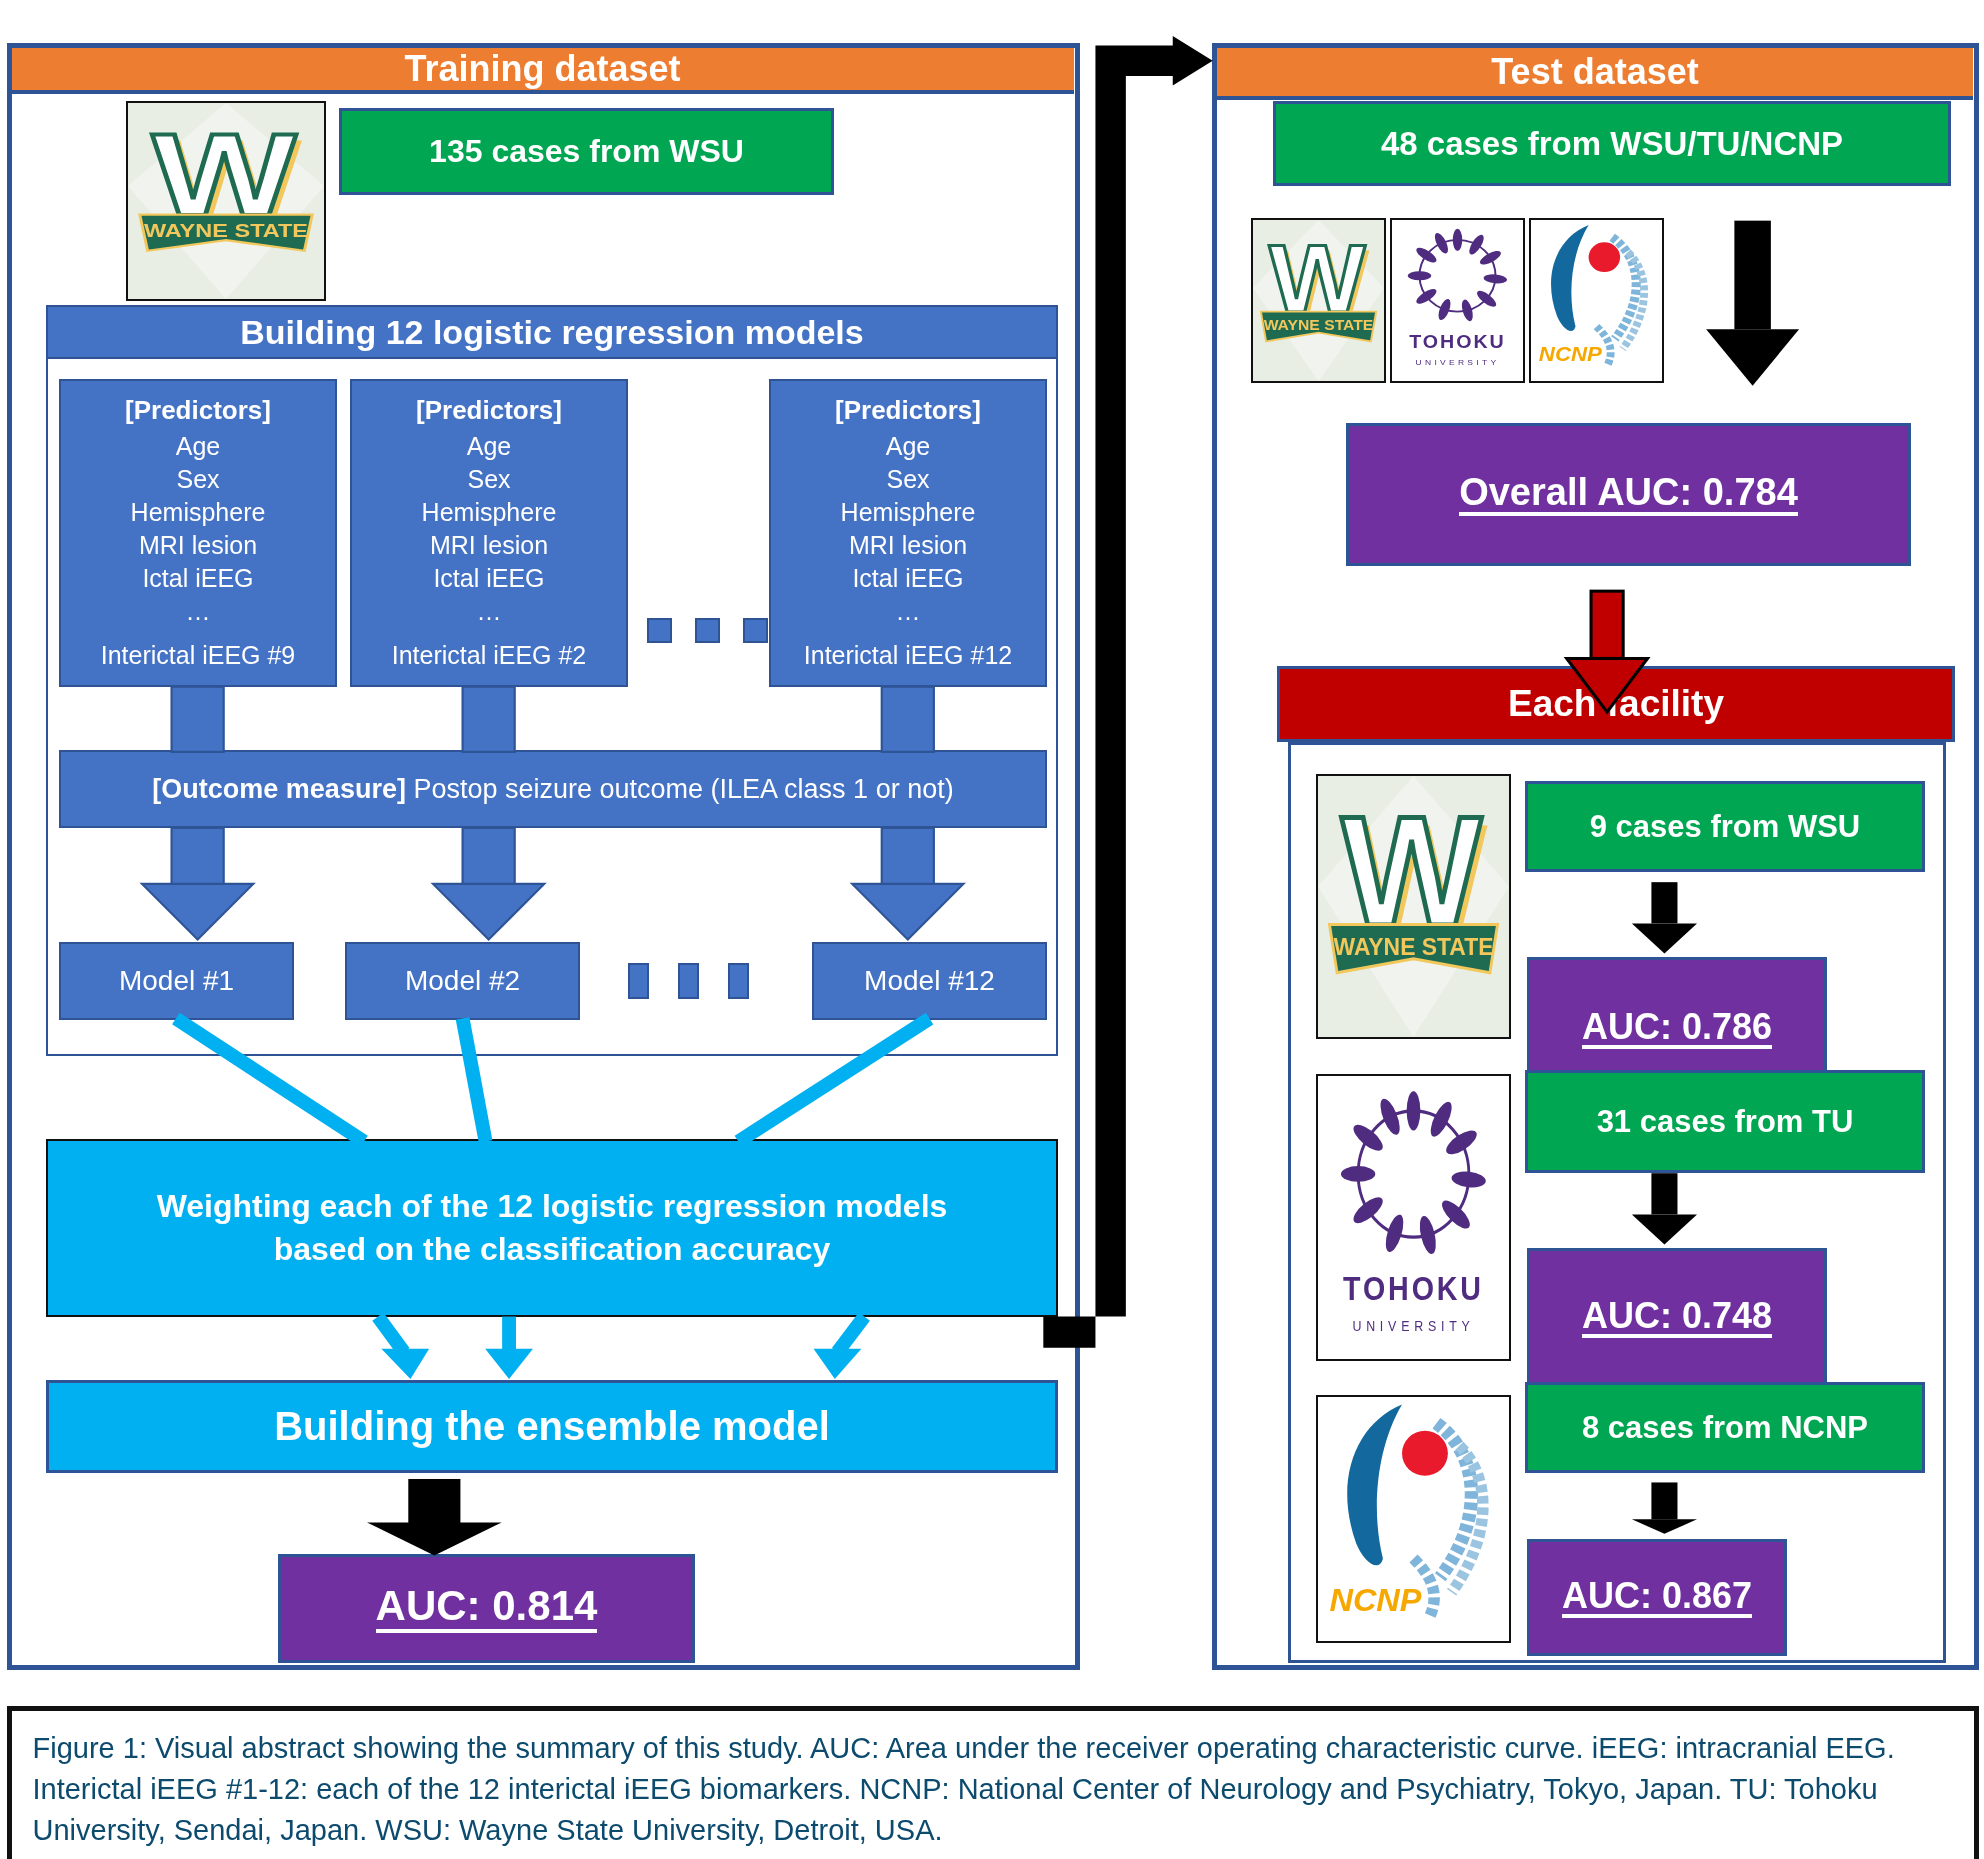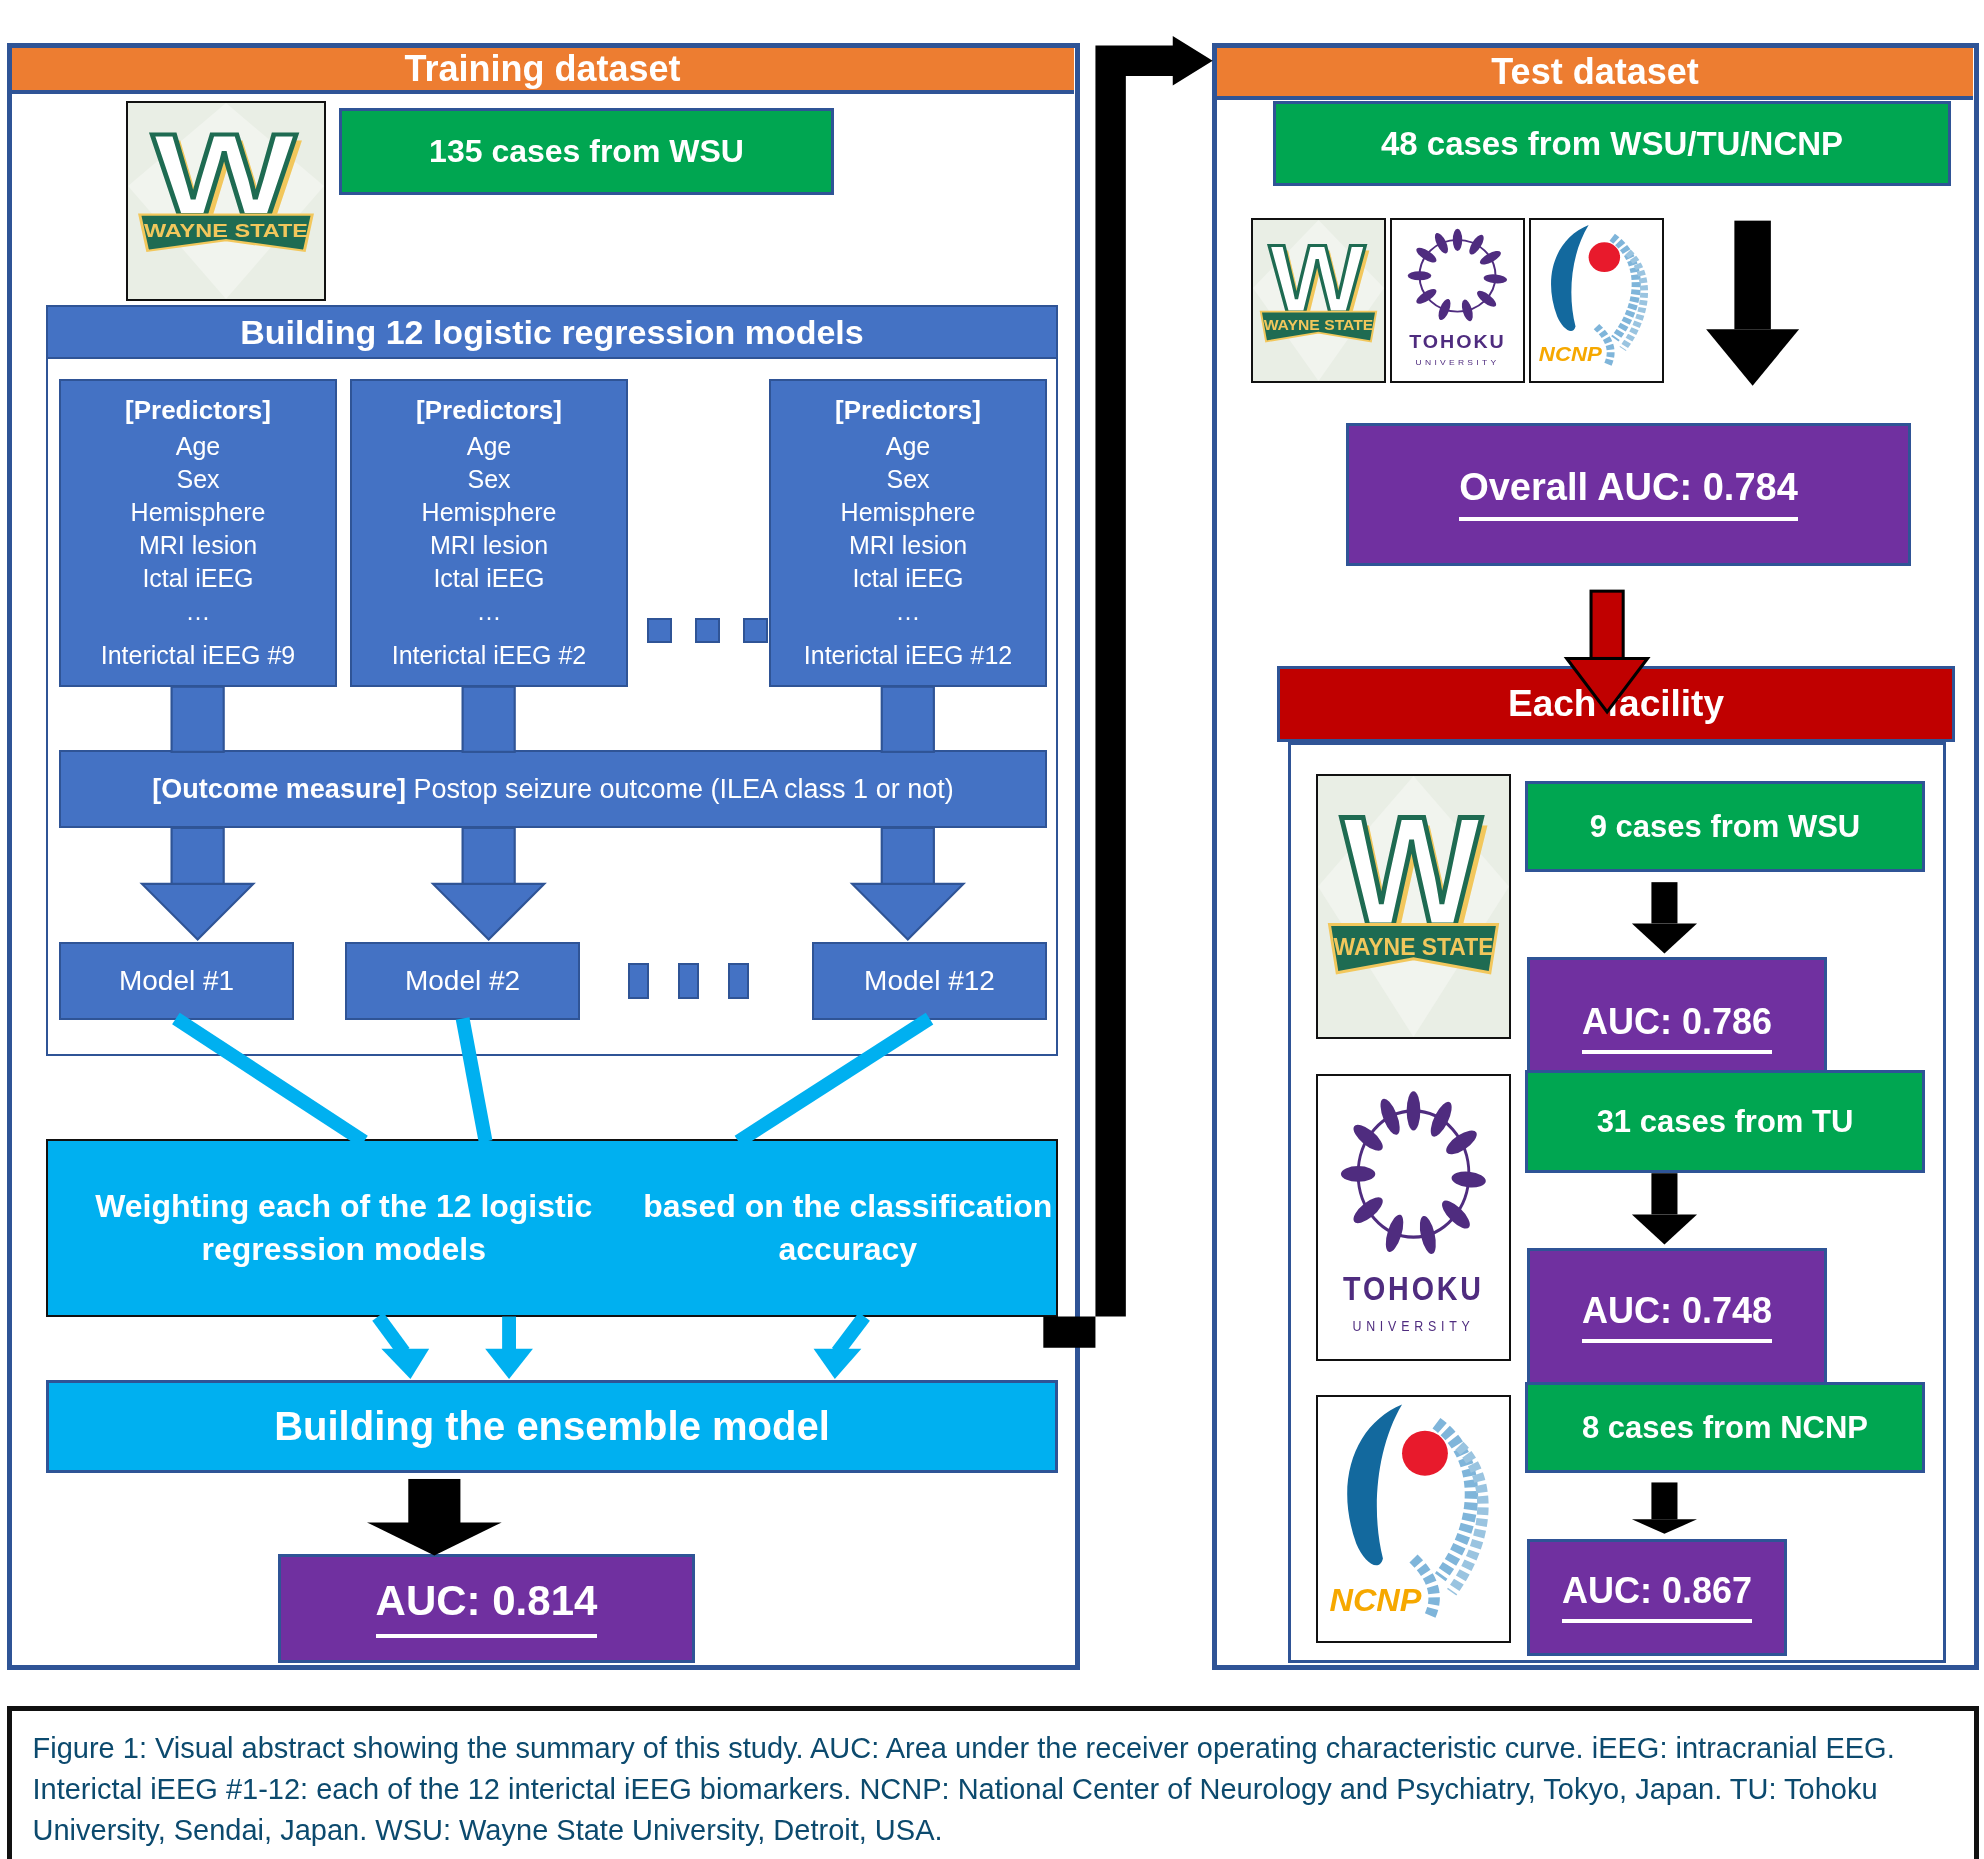--- a/index.html
+++ b/index.html
@@ -13,21 +13,21 @@
   .panel{border:5.2px solid #2F5496;background:#ffffff;}
   .orange-hdr{background:#ED7D31;border-bottom:4.3px solid #2F5496;color:#fff;font-weight:bold;font-size:36px;}
   
   .greenbox{background:#00A651;border:3.5px solid #2F5496;color:#fff;font-weight:bold;}
   .inner-container{border:2.6px solid #2F5496;background:#ffffff;}
   .blue-hdr{background:#4472C4;border:2.6px solid #2F5496;color:#fff;font-weight:bold;font-size:34px;}
   .cyanbox{background:#00B0F0;border:2.2px solid #111111;color:#fff;font-weight:bold;}
   .purplebox{background:#7030A0;border:3.5px solid #2F5496;color:#fff;font-weight:bold;}
   .redhdr{background:#C00000;border:3.5px solid #2F5496;color:#fff;font-weight:bold;font-size:37px;}
   .logo-frame{background:#ffffff;border:2.6px solid #111111;}
-  .u{display:inline-block;border-bottom:4.3px solid #ffffff;padding-bottom:10px;line-height:1.05;}
+  .u{display:inline-block;border-bottom:4.3px solid #ffffff;padding-bottom:0;line-height:1.05;}
   
   .pred-box{background:#4472C4;border:2.6px solid #2F5496;color:#fff;display:flex;flex-direction:column;
             align-items:center;padding:12px 4.3px 13px 4.3px;font-size:25px;line-height:1.32;text-align:center;}
   .pred-title{font-weight:bold;font-size:26px;margin-bottom:2.6px;}
   .pred-footer{margin-top:auto;}
   .dot-sq{background:#4472C4;border:2.6px solid #2F5496;}
   .model-box{background:#4472C4;border:2.6px solid #2F5496;color:#fff;font-size:28px;}
   .outcome-box{background:#4472C4;border:2.6px solid #2F5496;color:#fff;font-size:27px;}
   .caption-box{border:5.2px solid #111111;background:#ffffff;color:#0c4a6e;font-size:29px;line-height:1.42;
                padding:16.5px 21px;}
@@ -115,21 +115,21 @@
   <div class="abs model-box center" style="left:345px;top:906px;width:235px;height:78px;">
     <span>Model #2</span>
   </div>
   <div class="abs dot-sq" style="left:628px;top:927px;width:21px;height:36px;"></div>
   <div class="abs dot-sq" style="left:678px;top:927px;width:21px;height:36px;"></div>
   <div class="abs dot-sq" style="left:728px;top:927px;width:21px;height:36px;"></div>
   <div class="abs model-box center" style="left:812px;top:906px;width:235px;height:78px;">
     <span>Model #12</span>
   </div>
 
-  <div class="abs cyanbox center" style="left:46px;top:1103px;width:1012px;height:178px;font-size:32px;flex-direction:row;line-height:1.35;">
+  <div class="abs cyanbox center" style="left:46px;top:1103px;width:1012px;height:178px;font-size:32px;flex-direction:column;line-height:1.35;">
     <div>Weighting each of the 12 logistic regression models</div>
     <div>based on the classification accuracy</div>
   </div>
 
   <div class="abs cyanbox center" style="left:46px;top:1344px;width:1012px;height:93px;font-size:40px;border:3.5px solid #2F5496;align-items:center;">
     <span>Building the ensemble model</span>
   </div>
 
   <div class="abs purplebox center" style="left:278px;top:1518px;width:417px;height:109px;font-size:42px;">
     <span class="u">AUC: 0.814</span>

